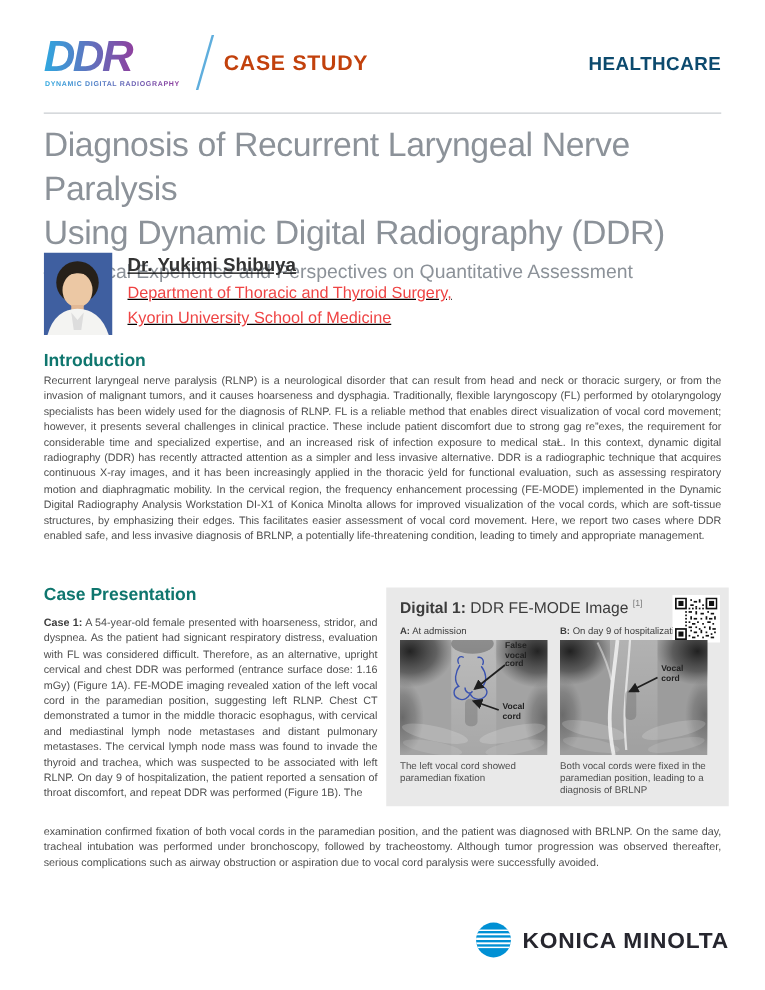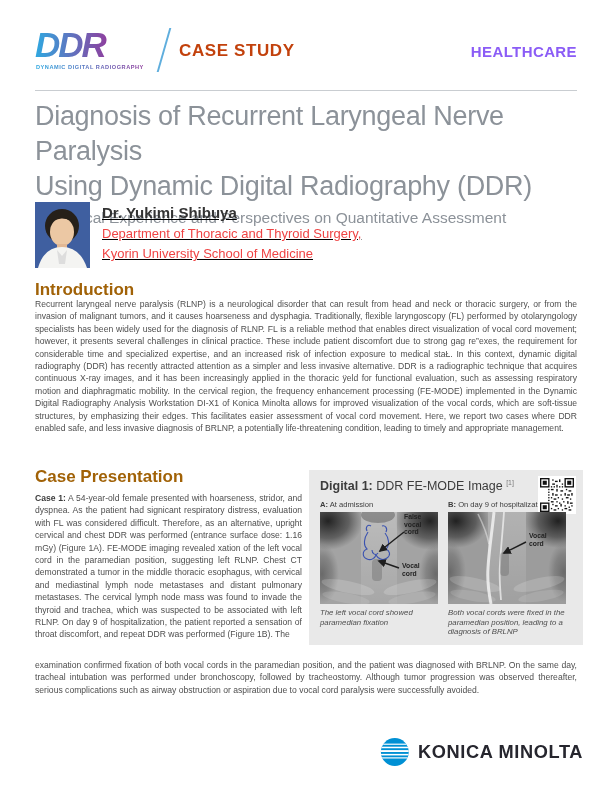--- a/index.html
+++ b/index.html
@@ -4,55 +4,55 @@
 <style>
   html,body{margin:0;padding:0;background:#ffffff;}
   .page{position:relative;width:612px;height:792px;background:#fff;overflow:hidden;
         font-family:"Liberation Sans","DejaVu Sans",sans-serif;}
 
   
   .header{position:absolute;left:35px;top:26px;right:35px;height:52px;}
   .ddr-logo{position:absolute;left:0;top:0;}
   .slash{position:absolute;left:128px;top:2px;width:2px;height:44px;background:#5faedd;transform:skewX(-16deg);}
   .case-study{position:absolute;left:144px;top:15px;font-size:17px;font-weight:bold;color:#c2410c;letter-spacing:.6px;}
-  .healthcare{position:absolute;right:0;top:17px;font-size:15px;font-weight:bold;color:#8b5cf6;letter-spacing:.4px;}
+  .healthcare{position:absolute;right:0;top:17px;font-size:15px;font-weight:bold;color:#0c4a6e;letter-spacing:.4px;}
   .header-rule{position:absolute;left:35px;right:35px;top:90px;height:1px;background:#c9cdd1;}
 
   
   .title{position:absolute;left:35px;top:99px;right:35px;color:#8c9299;}
   .title .t-line{font-size:27px;line-height:35px;letter-spacing:-0.3px;}
   .subtitle{font-size:15.5px;line-height:22px;margin-top:3px;color:#8c9299;}
 
   
   .author{position:absolute;left:35px;top:202px;display:flex;gap:12px;text-decoration:underline;}
   .portrait{width:55px;height:66px;flex:0 0 auto;}
   .author-name{font-size:15px;font-weight:bold;color:#333;margin-top:2px;}
   .author-aff{font-size:13px;color:#ef4444;line-height:20px;margin-top:3px;}
 
   
-  .sec-heading{position:absolute;left:35px;font-size:17px;font-weight:bold;color:#a16207;}
+  .sec-heading{position:absolute;left:35px;font-size:14px;font-weight:bold;color:#0f766e;}
   .body-text{font-size:8.6px;line-height:12.4px;color:#4e4e4e;text-align:justify;}
   .intro-body{position:absolute;left:35px;top:298px;width:542px;}
   .case-col{position:absolute;left:35px;top:492px;width:267px;}
   .continuation{position:absolute;left:35px;top:637px;width:542px;margin-top:22px;}
   .b{font-weight:bold;color:#3c3c3c;}
 
   
   .fig-box{position:absolute;left:309px;top:470px;width:274px;height:175px;background:#e9e9e9;
            box-sizing:border-box;padding:9px 11px;}
   .fig-heading{font-size:12.5px;color:#3c3c3c;}
   .fig-heading .ref{font-size:7px;color:#7a7a7a;vertical-align:super;}
   .qr{position:absolute;right:7px;top:6px;width:38px;height:38px;background:#fff;padding:2px;box-sizing:border-box;}
   .panels{display:flex;gap:10px;margin-top:7px;}
   .panel{width:118px;}
   .panel-label{font-size:7.6px;color:#3c3c3c;margin-bottom:3px;white-space:nowrap;}
   .xray{position:relative;width:118px;height:92px;}
   .xray svg{display:block;}
   .xann{position:absolute;font-size:6.8px;line-height:7.6px;color:#222;font-weight:bold;}
-  .caption{font-size:7.8px;line-height:9.6px;color:#4e4e4e;margin-top:4px;font-style:italic;}
+  .caption{font-size:7.8px;line-height:9.6px;color:#4e4e4e;margin-top:4px;}
 
   
   .footer{position:absolute;right:35px;top:737px;display:flex;align-items:center;gap:7px;}
   .km-word{font-size:17.5px;font-weight:bold;color:#26262e;letter-spacing:.6px;transform:scaleX(1.04);transform-origin:left;}
 </style>
 </head>
 <body>
 
 <div class="page">
 

